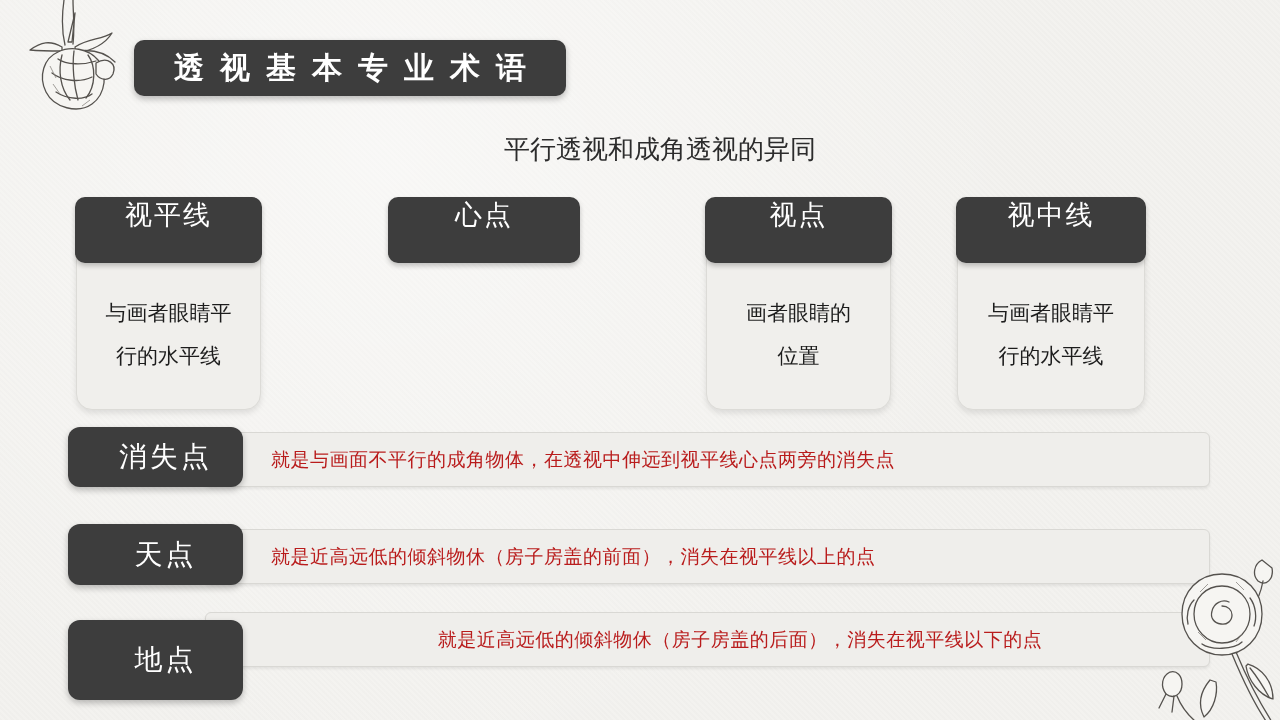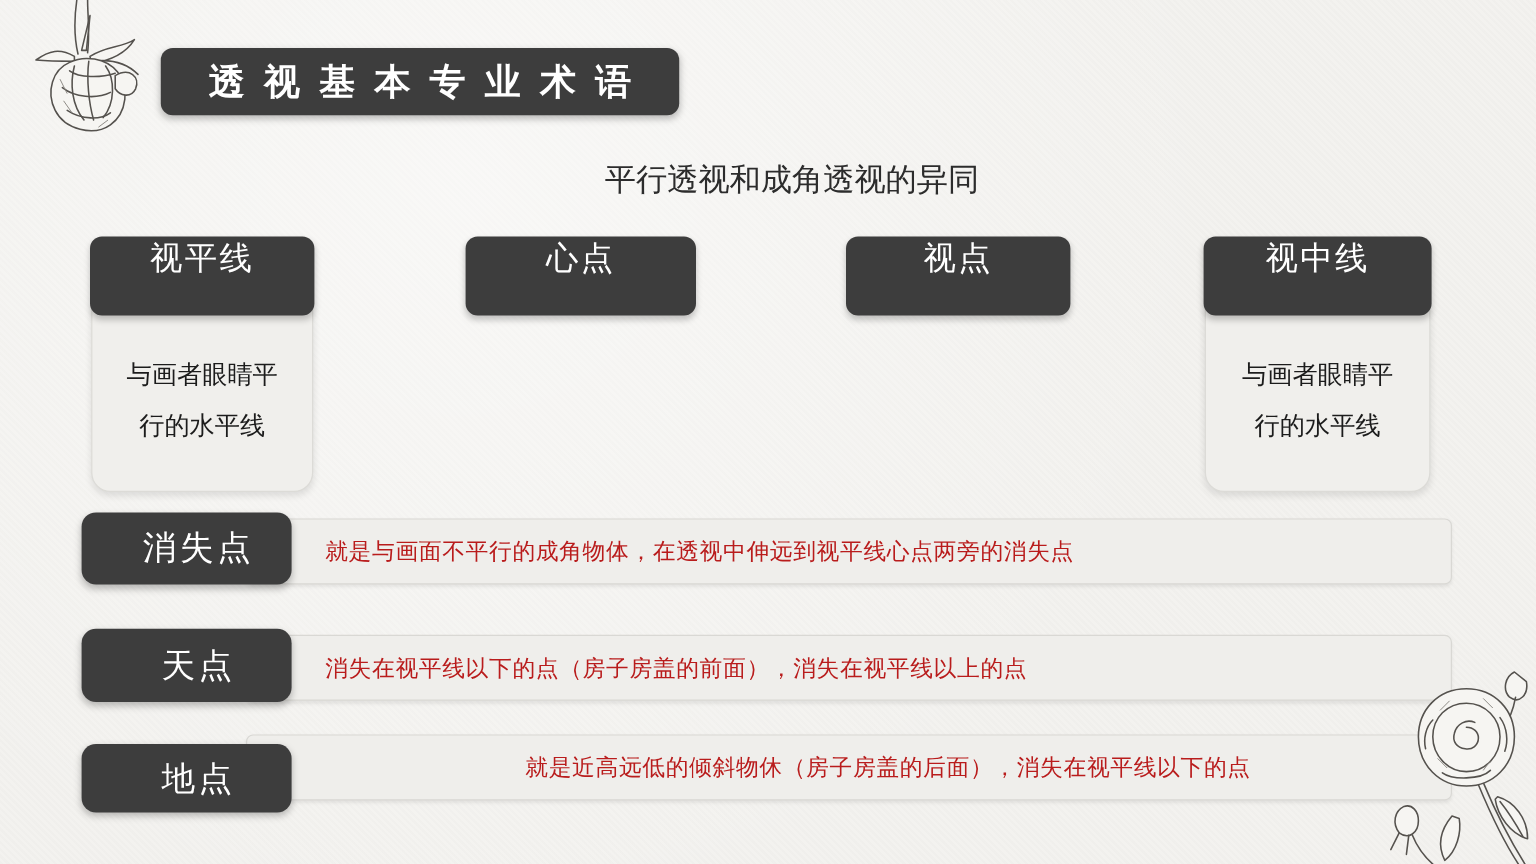--- a/index.html
+++ b/index.html
@@ -49,21 +49,21 @@
     box-shadow:0 3px 6px rgba(0,0,0,0.10);
     display:flex; align-items:center; justify-content:center;
   }
   .card-body-text {
     font-size:21px; line-height:43px; color:#1c1c1c;
     text-align:center; white-space:pre-line;
   }
   .card-c1 { left:75px;  width:187px; }
   .card-c2 { left:388px; width:192px; }
   .card-c3 { left:705px; width:187px; }
-  .card-c4 { left:1003px; width:190px; }
+  .card-c4 { left:956px; width:190px; }
   .card-c2 .card-body { border-radius:0; align-items:flex-start; padding-top:12px; }
 
   .term-row { position:absolute; left:0; width:1280px; }
   .row-bar {
     position:absolute; left:205px; width:1005px; height:55px;
     background:var(--panel_row,#efeeeb); border:1px solid #d9d8d4;
     border-radius:6px; box-shadow:0 2px 3px rgba(0,0,0,0.07);
     display:flex; align-items:center; padding-left:65px;
   }
   .row-bar span { font-size:19px; color:#b91c1c; letter-spacing:0.5px; white-space:nowrap; }
@@ -72,21 +72,21 @@
     background:var(--accent_dark,#3d3d3d); border-radius:12px;
     display:flex; align-items:center; justify-content:center;
     box-shadow:0 3px 6px rgba(0,0,0,0.25); z-index:2;padding-left:20px;
   }
   .row-badge span { color:#fff; font-size:28px; font-weight:500; letter-spacing:3px; }
 
   .row-1 .row-badge { top:427px; height:60px; }
   .row-1 .row-bar   { top:432px; }
   .row-2 .row-badge { top:524px; height:61px; }
   .row-2 .row-bar   { top:529px; }
-  .row-3 .row-badge { top:620px; height:57px; }
+  .row-3 .row-badge { top:620px; height:80px; }
   .row-3 .row-bar   { top:612px;justify-content:center; }
 
   svg .ln { fill:none; stroke:#55524e; stroke-width:1.3; stroke-linecap:round; }
   svg .pt { fill:#f6f5f2; stroke:#55524e; stroke-width:1.3; stroke-linejoin:round; }
   svg .hatch { fill:none; stroke:#8a8782; stroke-width:0.8; }
 </style>
 </head>
 <body>
 
 <div class="slide">
@@ -128,20 +128,24 @@
   <div class="card card-c2">
     <div class="card-header">
       <span>心点</span>
     </div>
   </div>
 
   <div class="card card-c3">
     <div class="card-header">
       <span>视点</span>
     </div>
+    <div class="card-body">
+      <div class="card-body-text">画者眼睛的
+位置</div>
+    </div>
   </div>
 
   <div class="card card-c4">
     <div class="card-header">
       <span>视中线</span>
     </div>
     <div class="card-body">
       <div class="card-body-text">与画者眼睛平
 行的水平线</div>
     </div>
@@ -151,21 +155,21 @@
     <div class="row-bar">
       <span>就是与画面不平行的成角物体，在透视中伸远到视平线心点两旁的消失点</span>
     </div>
     <div class="row-badge">
       <span>消失点</span>
     </div>
   </div>
 
   <div class="term-row row-2">
     <div class="row-bar">
-      <span>消失在视平线以下的点（房子房盖的前面），消失在视平线以上的点</span>
+      <span>就是近高远低的倾斜物休（房子房盖的前面），消失在视平线以上的点</span>
     </div>
     <div class="row-badge">
       <span>天点</span>
     </div>
   </div>
 
   <div class="term-row row-3">
     <div class="row-bar">
       <span>就是近高远低的倾斜物休（房子房盖的后面），消失在视平线以下的点</span>
     </div>

